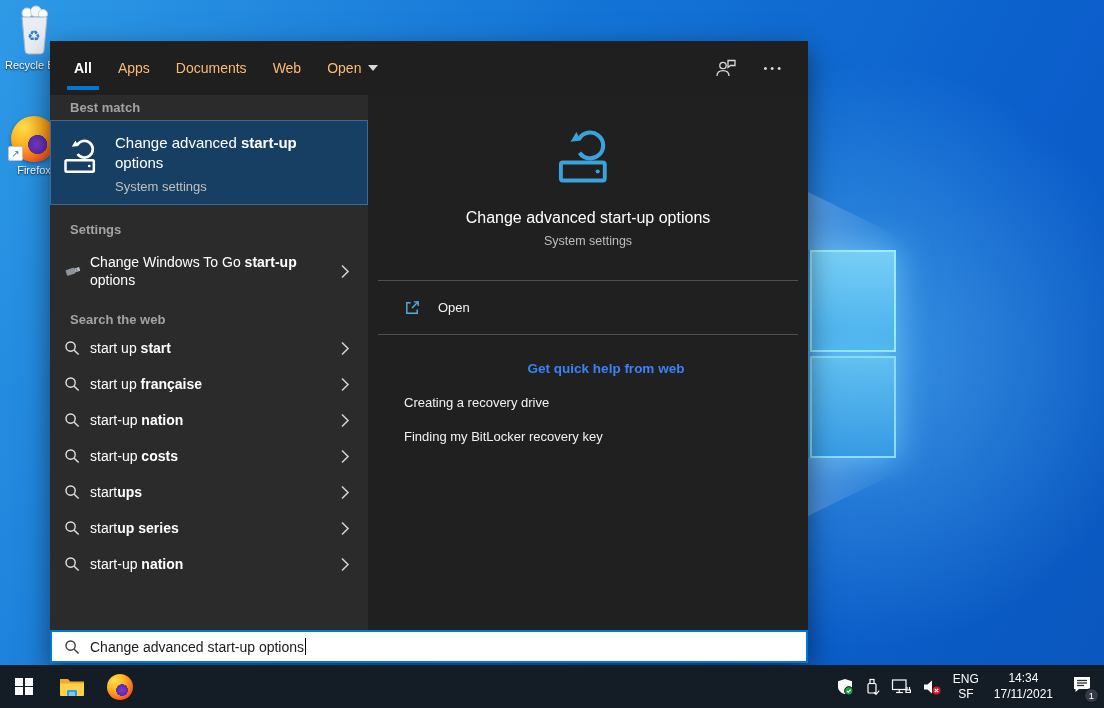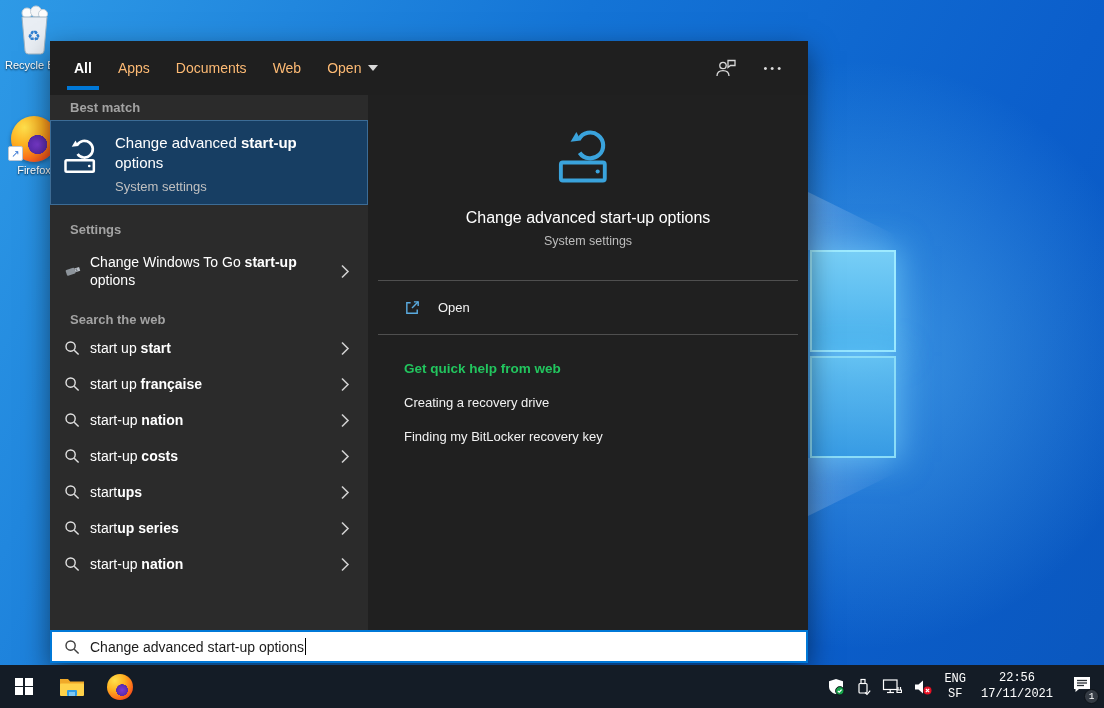--- a/index.html
+++ b/index.html
@@ -71,30 +71,30 @@
   .web-txt .s { font-size:12px; color:#c8c8c8; }
 
   
   .preview-icon { width:64px; height:62px; margin:30px auto 0; display:block; }
   .p-title { margin-top:22px; font-size:16px; text-align:center; color:#fff; }
   .p-sub { margin-top:7px; font-size:12.5px; text-align:center; color:#bdbdbd; }
   .divider { height:1px; background:#4f4f4f; margin:0 10px; }
   .d1 { margin-top:32px; }
   .open-row { height:53px; display:flex; align-items:center; padding-left:36px; gap:17px; font-size:13px; cursor:pointer; }
   .help { padding:26px 0 0 36px; }
-  .help-h { font-size:13.5px; font-weight:700; color:#22c55e; }
+  .help-h { font-size:13.5px; font-weight:700; color:#3b82f6;text-align:center; }
   .help-link { margin-top:19px; font-size:13px; color:#f2f2f2; cursor:pointer; }
 
   .searchbar { height:33px; background:#ffffff; border:2px solid #0078d7; display:flex; align-items:center; padding:0 10px; }
   .searchbar .mag { margin:0 10px 0 2px; }
   .search-text { font-size:14px; color:#1b1b1b; display:flex; align-items:center; }
   .caret { display:inline-block; width:1px; height:17px; background:#000; margin-left:1px; }
 
   
-  .taskbar { position:absolute; left:0; bottom:0; width:1104px; height:43px; background:#141c26; z-index:6; display:flex; align-items:center;font-family:Liberation Mono, monospace; }
+  .taskbar { position:absolute; left:0; bottom:0; width:1104px; height:43px; background:#141c26; z-index:6; display:flex; align-items:center; }
   .tb-btn { width:48px; height:43px; display:flex; align-items:center; justify-content:center; background:transparent; border:none; cursor:pointer; }
   .win-logo { display:grid; grid-template-columns:8px 8px; grid-template-rows:8px 8px; gap:1.5px; }
   .win-logo div { background:#fff; }
   .fx-small { width:26px; height:26px; border-radius:50%;
     background:
       radial-gradient(circle at 58% 62%, #7b3bd1 0%, #5b2bab 26%, rgba(0,0,0,0) 27%),
       radial-gradient(circle at 30% 25%, #ffe14d 0%, #ffb020 38%, #ff7a1a 62%, #f4431c 84%, #e8301c 100%); }
   .tray { margin-left:auto; display:flex; align-items:center; gap:11px; padding-right:12px; height:100%; }
   .tray-ic { display:flex; align-items:center; cursor:pointer; }
   .lang { font-size:12px; color:#fff; text-align:center; line-height:1.25; cursor:pointer; }
@@ -402,21 +402,21 @@
           <path d="M2 6.5 v5 h3.5 L10 15.5 V2.5 L5.5 6.5 Z" fill="#fff"></path>
           <circle cx="14.5" cy="12.5" r="4" fill="#e81123"></circle>
           <path d="M12.8 10.8 l3.4 3.4 M16.2 10.8 l-3.4 3.4" stroke="#fff" stroke-width="1.2"></path>
         </svg>
       </span>
       <span class="lang">
         <div>ENG</div>
         <div>SF</div>
       </span>
       <span class="clock">
-        <div>22:56</div>
+        <div>14:34</div>
         <div>17/11/2021</div>
       </span>
       <span class="action-wrap">
         <svg width="20" height="19" viewBox="0 0 20 19">
           <path d="M2 2 h16 v12 h-11 l-3.5 3 v-3 H2 Z" fill="#fff"></path>
           <line x1="5" y1="5.5" x2="15" y2="5.5" stroke="#2a2f36" stroke-width="1.3"></line>
           <line x1="5" y1="8" x2="15" y2="8" stroke="#2a2f36" stroke-width="1.3"></line>
           <line x1="5" y1="10.5" x2="12" y2="10.5" stroke="#2a2f36" stroke-width="1.3"></line>
         </svg>
         <span class="badge">1</span>

